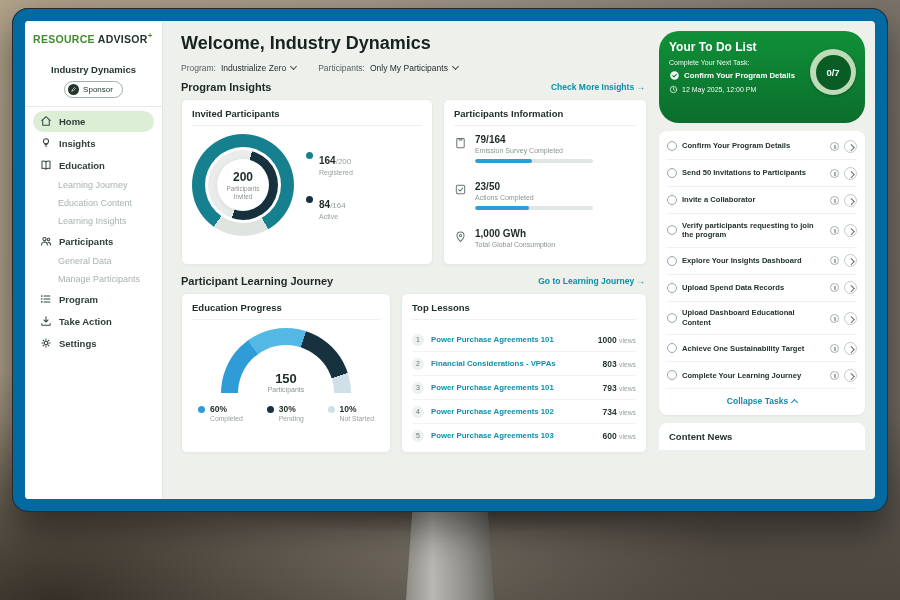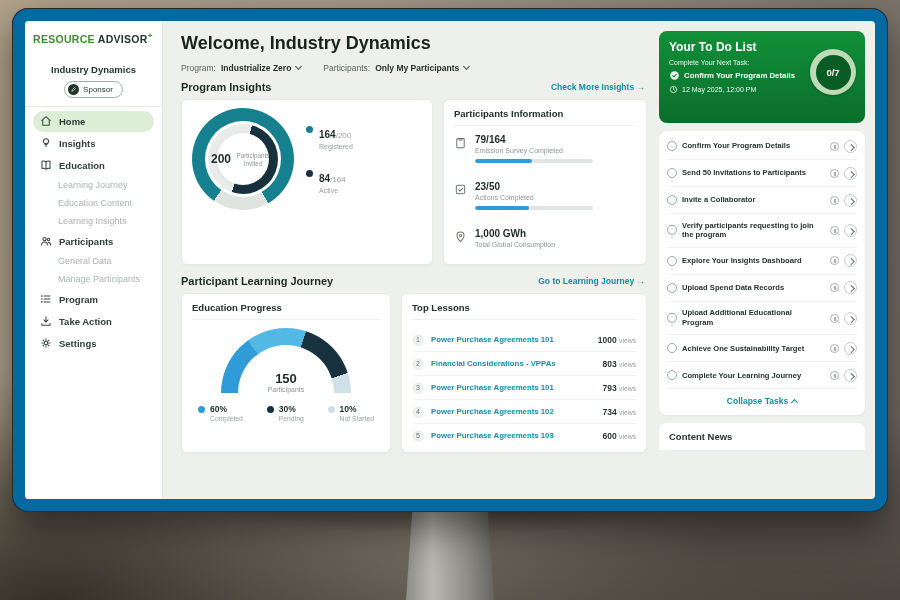--- a/index.html
+++ b/index.html
@@ -39,21 +39,21 @@
   .nico svg{width:12px;height:12px;display:block}
   svg.st{stroke:#384741;fill:none;stroke-width:1.2;stroke-linecap:round;stroke-linejoin:round}
   svg.gy{stroke:#6b766f;fill:none;stroke-width:1.1;stroke-linecap:round;stroke-linejoin:round}
   svg.wh{stroke:#fff;fill:none;stroke-width:1.2;stroke-linecap:round;stroke-linejoin:round}
 
   
   .main{flex:1;min-width:0;padding:12px 12px 0 18px}
   .welcome{font-size:18px;font-weight:bold;color:#17231d;margin-bottom:9px}
   .filters{display:flex;gap:22px;align-items:center;margin-bottom:8px}
   .filter{display:flex;align-items:center;gap:5px;font-size:8.5px;color:#55635c}
-  .filter .val{font-weight:bold;color:#23312a;cursor:pointer;display:flex;align-items:center;gap:5px}
+  .filter .val{font-weight:normal;color:#23312a;cursor:pointer;display:flex;align-items:center;gap:5px}
   .chev-d{width:5px;height:5px;border-right:1.2px solid #44524b;border-bottom:1.2px solid #44524b;
     transform:rotate(45deg);margin-top:-3px}
   .sec-head{display:flex;justify-content:space-between;align-items:center;margin:5px 2px 6px 0}
   .sec-title{font-size:11px;font-weight:bold;color:#1c2a24}
   .tlink{font-size:8.5px;font-weight:bold;color:#0d8fa6;cursor:pointer;white-space:nowrap}
   .tlink::after{content:" \2192"}
   .cards{display:flex;gap:10px}
   .card{background:#fff;border:1px solid #e7eae5;border-radius:6px;padding:8px 10px;
     box-shadow:0 1px 2px rgba(0,0,0,.04)}
   .card-title{font-size:9.5px;font-weight:bold;color:#22312a;padding-bottom:6px;border-bottom:1px solid #eef0ed;
@@ -62,21 +62,21 @@
   .c-info{width:204px;height:166px}
   .c-edu{width:210px;height:160px}
   .c-lessons{width:246px;height:160px}
 
   
   .inv-body{display:flex;align-items:center;gap:12px}
   .donut{width:102px;height:102px;border-radius:50%;position:relative;flex:none}
   .d-hole{position:absolute;inset:13px;border-radius:50%;background:#fff}
   .d-inner{position:absolute;inset:3px;border-radius:50%}
   .d-core{position:absolute;inset:9px;border-radius:50%;background:#fff;box-shadow:0 1px 5px rgba(0,0,0,.07)}
-  .d-center{position:absolute;inset:0;display:flex;flex-direction:row;align-items:center;
+  .d-center{position:absolute;inset:0;display:flex;flex-direction:column;align-items:center;
     justify-content:center;text-align:center;z-index:2}
   .d-center .v{font-size:12px;font-weight:bold;color:#1e2b26}
   .d-center .l{font-size:6.3px;color:#8b958f;width:44px;line-height:1.25;margin-top:1px}
   .leg{display:flex;flex-direction:column;gap:18px}
   .leg-item{display:flex;gap:6px;align-items:flex-start}
   .dot{width:7px;height:7px;border-radius:50%;flex:none;margin-top:2px}
   .dot-teal{background:#17808e}.dot-navy{background:#17323e}
   .dot-blue{background:#2f9cd8}.dot-pale{background:#cfe0e9}
   .leg-item .lv{font-size:10px;font-weight:bold;color:#1e2b26}
   .leg-item .lv .of{font-size:8px;color:#98a29c;font-weight:normal}
@@ -107,21 +107,21 @@
   .lesson:last-child{border-bottom:none}
   .rank{width:12px;height:12px;border-radius:50%;background:#eef1ee;color:#6b766f;font-size:7px;
     display:flex;align-items:center;justify-content:center;flex:none}
   .ltitle{font-size:7.8px;font-weight:bold;color:#0d8fa6;cursor:pointer;flex:1;min-width:0;
     white-space:nowrap;overflow:hidden;text-overflow:ellipsis}
   .views{font-size:8.5px;font-weight:bold;color:#2a3631;white-space:nowrap}
   .views .vw{font-size:6.8px;color:#98a29c;font-weight:normal}
 
   
   .todo-col{width:216px;flex:none;padding:10px 10px 0 0;display:flex;flex-direction:column;gap:8px}
-  .todo-green{background:linear-gradient(180deg,#109038,#0b6e2c);border-radius:8px;padding:9px 10px;
+  .todo-green{background:linear-gradient(180deg,#109038,#0b6e2c);border-radius:20px;padding:9px 10px;
     color:#fff;position:relative;min-height:92px}
   .tg-title{font-size:12px;font-weight:bold}
   .tg-sub{font-size:7px;margin-top:5px;opacity:.92}
   .tg-task{font-size:7.8px;font-weight:bold;margin-top:4px;display:flex;gap:4px;align-items:center;width:130px}
   .tg-due{font-size:7px;margin-top:4px;display:flex;gap:4px;align-items:center;opacity:.95}
   .ring{position:absolute;right:9px;top:18px;width:46px;height:46px;border-radius:50%;background:#bfdab6;
     display:flex;align-items:center;justify-content:center;box-shadow:0 1px 3px rgba(0,0,0,.25)}
   .ring-inner{width:35px;height:35px;border-radius:50%;background:#085c24;color:#fff;font-weight:bold;
     font-size:9.5px;display:flex;align-items:center;justify-content:center}
   .tasks{background:#fff;border-radius:8px;padding:2px 8px;box-shadow:0 1px 2px rgba(0,0,0,.05)}
@@ -268,20 +268,21 @@
         </div>
 
         <div class="sec-head">
           <span class="sec-title">Program Insights</span>
           <span class="tlink">Check More Insights</span>
         </div>
 
         <div class="cards">
 
           <div class="card c-invited">
+            <div class="card-title">Invited Participants</div>
             <div class="inv-body">
               <div class="donut" style="background: conic-gradient(from 215deg, rgb(23, 128, 142) 0%, rgb(23, 128, 142) 82%, rgb(223, 228, 225) 82%, rgb(223, 228, 225) 100%);">
                 <div class="d-hole">
                   <div class="d-inner" style="background: conic-gradient(from 15deg, rgb(23, 50, 62) 0%, rgb(23, 50, 62) 51%, rgb(233, 236, 234) 51%, rgb(233, 236, 234) 100%);">
                     <div class="d-core"></div>
                   </div>
                 </div>
                 <div class="d-center">
                   <span class="v">200</span>
                   <span class="l">Participants Invited</span>
@@ -476,21 +477,21 @@
             <span class="chev-circ"></span>
           </div>
           <div class="task">
             <span class="cb"></span>
             <span class="tlabel">Upload Spend Data Records</span>
             <span class="info-ic"></span>
             <span class="chev-circ"></span>
           </div>
           <div class="task">
             <span class="cb"></span>
-            <span class="tlabel">Upload Additional Educational Program</span>
+            <span class="tlabel">Upload Dashboard Educational Content</span>
             <span class="info-ic"></span>
             <span class="chev-circ"></span>
           </div>
           <div class="task">
             <span class="cb"></span>
             <span class="tlabel">Achieve One Sustainability Target</span>
             <span class="info-ic"></span>
             <span class="chev-circ"></span>
           </div>
           <div class="task">

